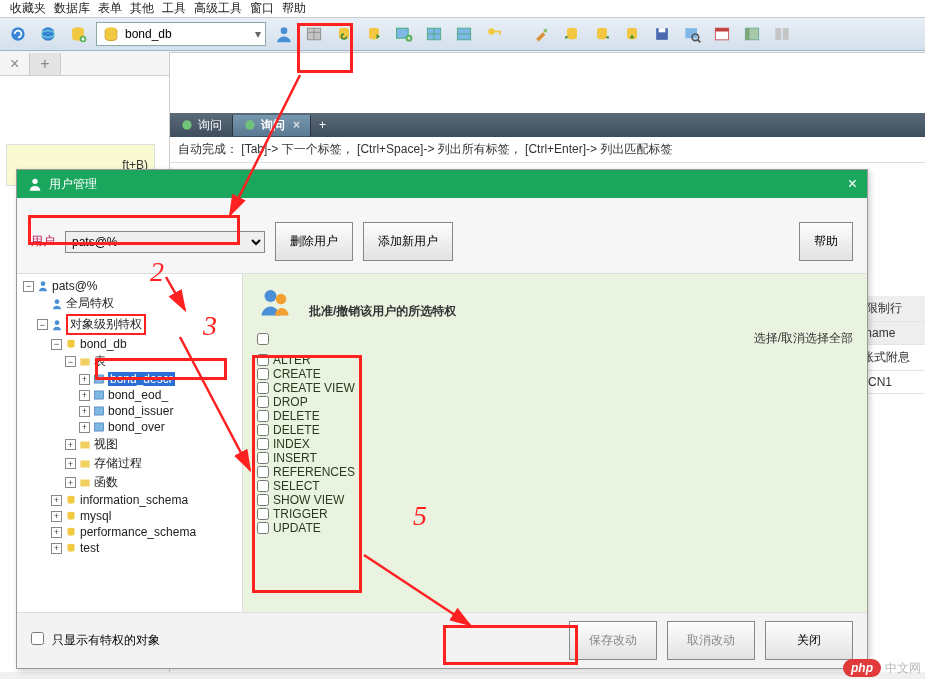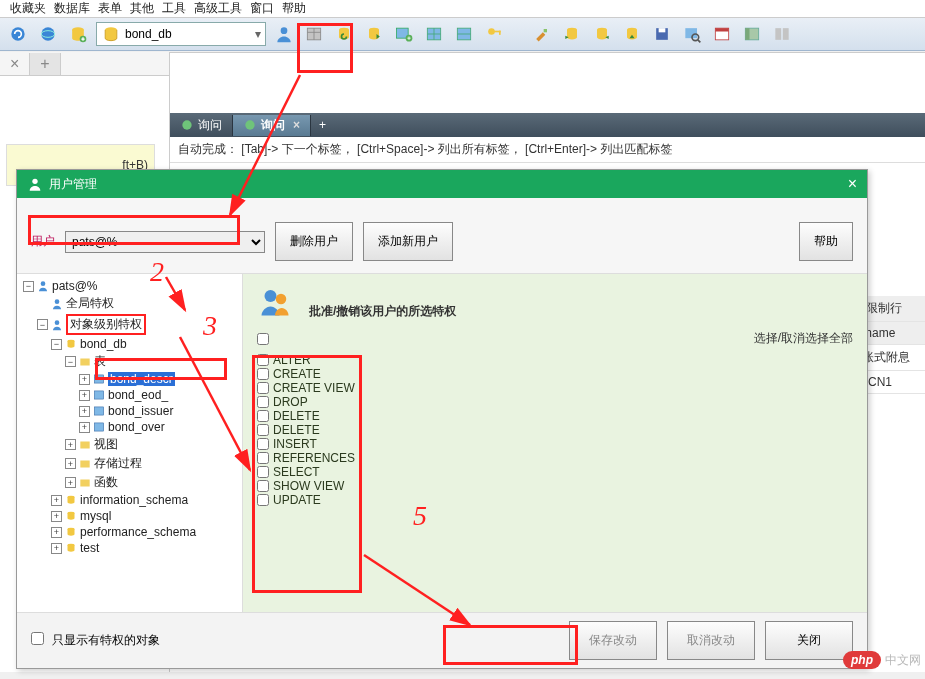--- a/index.html
+++ b/index.html
@@ -65,21 +65,21 @@
 .dialog .bottom .spacer { flex: 1; }
 
 .right-panel { position: absolute; right: 0; top: 296px; width: 80px; height: 120px; background: #fff; border-left: 1px solid #ccc; z-index: 5; }
 .right-panel .row { padding: 4px; border-bottom: 1px solid #e4e4e4; color: #333; white-space: nowrap; overflow: hidden; }
 .right-panel .hdr { background: #eeeeee; font-weight: normal; display:flex; align-items:center; gap:4px;}
 .right-panel .hdr input { width: 12px; height: 12px; }
 
 .annot { position: absolute; color: #ff2020; font-size: 28px; font-style: italic; font-family: "Segoe Script", cursive; z-index: 60; pointer-events: none; }
 .arrow-svg { position: absolute; z-index: 55; pointer-events: none; }
 
-.watermark { position: absolute; right: 4px; bottom: 10px; display: flex; align-items: center; gap: 4px; color: #b8b8b8; font-size: 14px; z-index: 70; }
+.watermark { position: absolute; right: 4px; bottom: 2px; display: flex; align-items: center; gap: 4px; color: #b8b8b8; font-size: 14px; z-index: 70; }
 .watermark .logo { background: #e03a3a; color: #fff; border-radius: 10px; padding: 2px 8px; font-weight: bold; font-style: italic; }
 .blogurl { position: absolute; right: 100px; bottom: 18px; color: #c4c4c4; font-size: 13px; z-index: 15; }
 
 .ficon { width:20px; height:20px; }
 </style>
 </head>
 <body>
 
 <div class="menubar">
   <span>收藏夹</span>
@@ -498,33 +498,41 @@
           <label>
               <input type="checkbox" style="">
               <span>DELETE</span>
             </label>
           <label>
               <input type="checkbox" style="">
               <span>DELETE</span>
             </label>
           <label>
               <input type="checkbox" style="">
+              <span>INDEX</span>
+            </label>
+          <label>
+              <input type="checkbox" style="">
               <span>INSERT</span>
             </label>
           <label>
               <input type="checkbox" style="">
               <span>REFERENCES</span>
             </label>
           <label>
               <input type="checkbox" style="">
               <span>SELECT</span>
             </label>
           <label>
               <input type="checkbox" style="">
               <span>SHOW VIEW</span>
+            </label>
+          <label>
+              <input type="checkbox" style="">
+              <span>TRIGGER</span>
             </label>
           <label>
               <input type="checkbox" style="">
               <span>UPDATE</span>
             </label>
         </div>
       </div>
     </div>
     <div class="bottom">
       <label style="display:flex;align-items:flex-start;gap:8px;">

